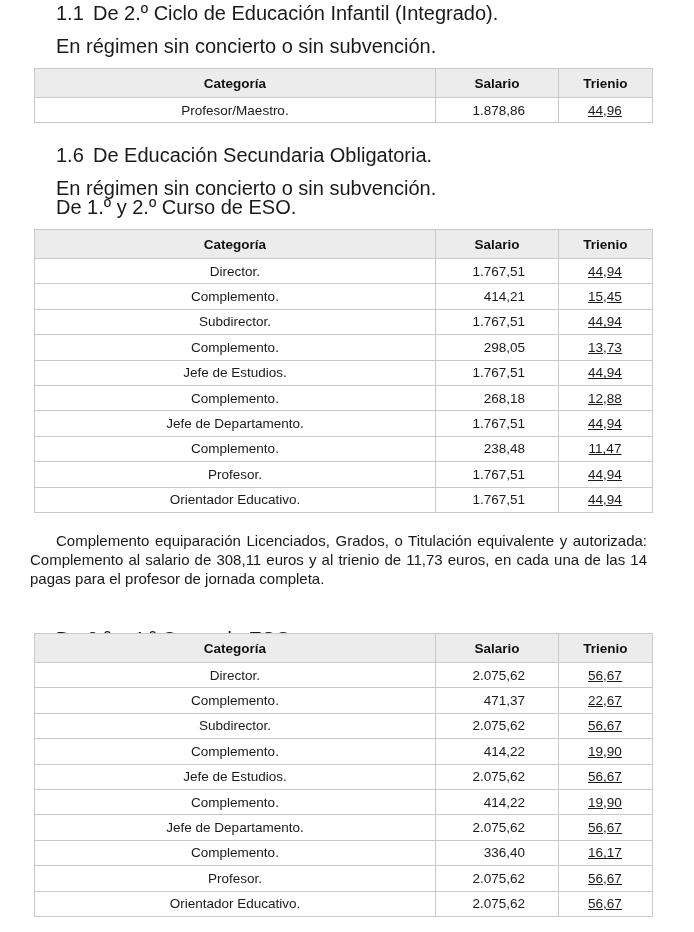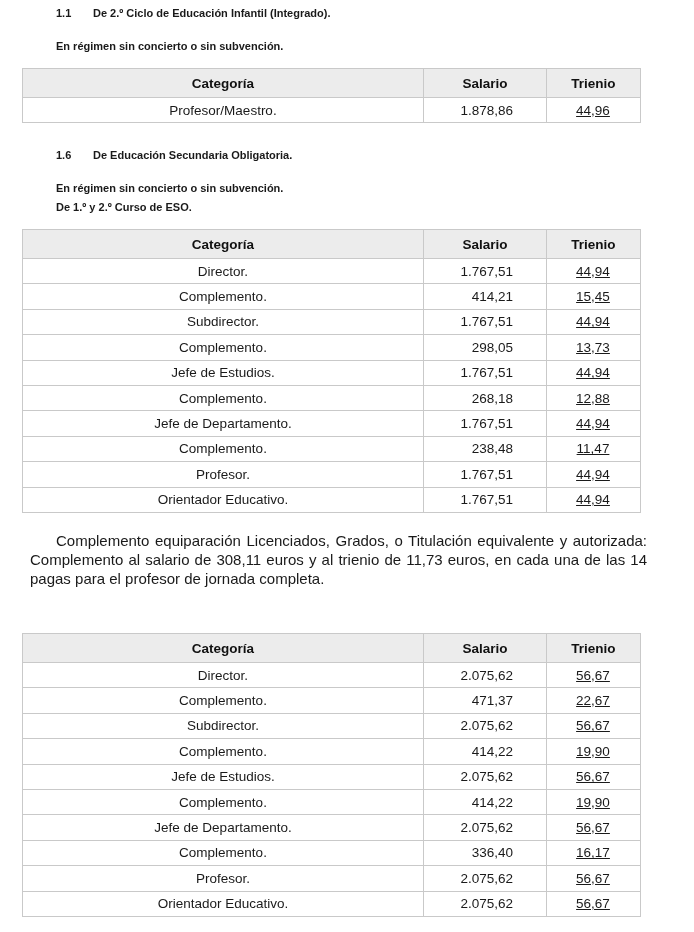--- a/index.html
+++ b/index.html
@@ -1,27 +1,27 @@
 <!DOCTYPE html>
 <html><head>
 <meta charset="utf-8">
 <style>
   html, body { margin: 0; padding: 0; background: #ffffff; }
   body {
     width: 694px; height: 932px; position: relative; overflow: hidden;
     font-family: "Liberation Sans", sans-serif; color: #1a1a1a; font-size: 15px;
   }
-  .para { position: absolute; left: 56px; line-height: 18px; font-size: 11px; white-space: nowrap; font-weight: bold; }
+  .para { position: absolute; left: 56px; line-height: 18px; font-size: 20px; white-space: nowrap; }
   .num { display: inline-block; width: 37px; }
   .justified {
     position: absolute; left: 30px; width: 617px; font-size: 15px; line-height: 19px;
     text-align: justify; text-indent: 26px;
   }
   table.sal {
-    position: absolute; left: 22px; width: 618px; border-collapse: collapse;
+    position: absolute; left: 34px; width: 618px; border-collapse: collapse;
     font-size: 13.5px; table-layout: fixed;
   }
   table.sal th, table.sal td {
     border: 1px solid #c9c9c9; padding: 0 5px; height: 25.4px; box-sizing: border-box;
   }
   table.sal th { background: #ececec; font-weight: bold; text-align: center; height: 29px; color: #111; }
   table.sal td.cat { text-align: center; }
   table.sal td.sal { text-align: right; padding-right: 33px; }
   table.sal td.tri { text-align: center; padding-left: 4px; text-decoration: underline; }
   col.c1 { width: 401px; } col.c2 { width: 123px; } col.c3 { width: 94px; }

